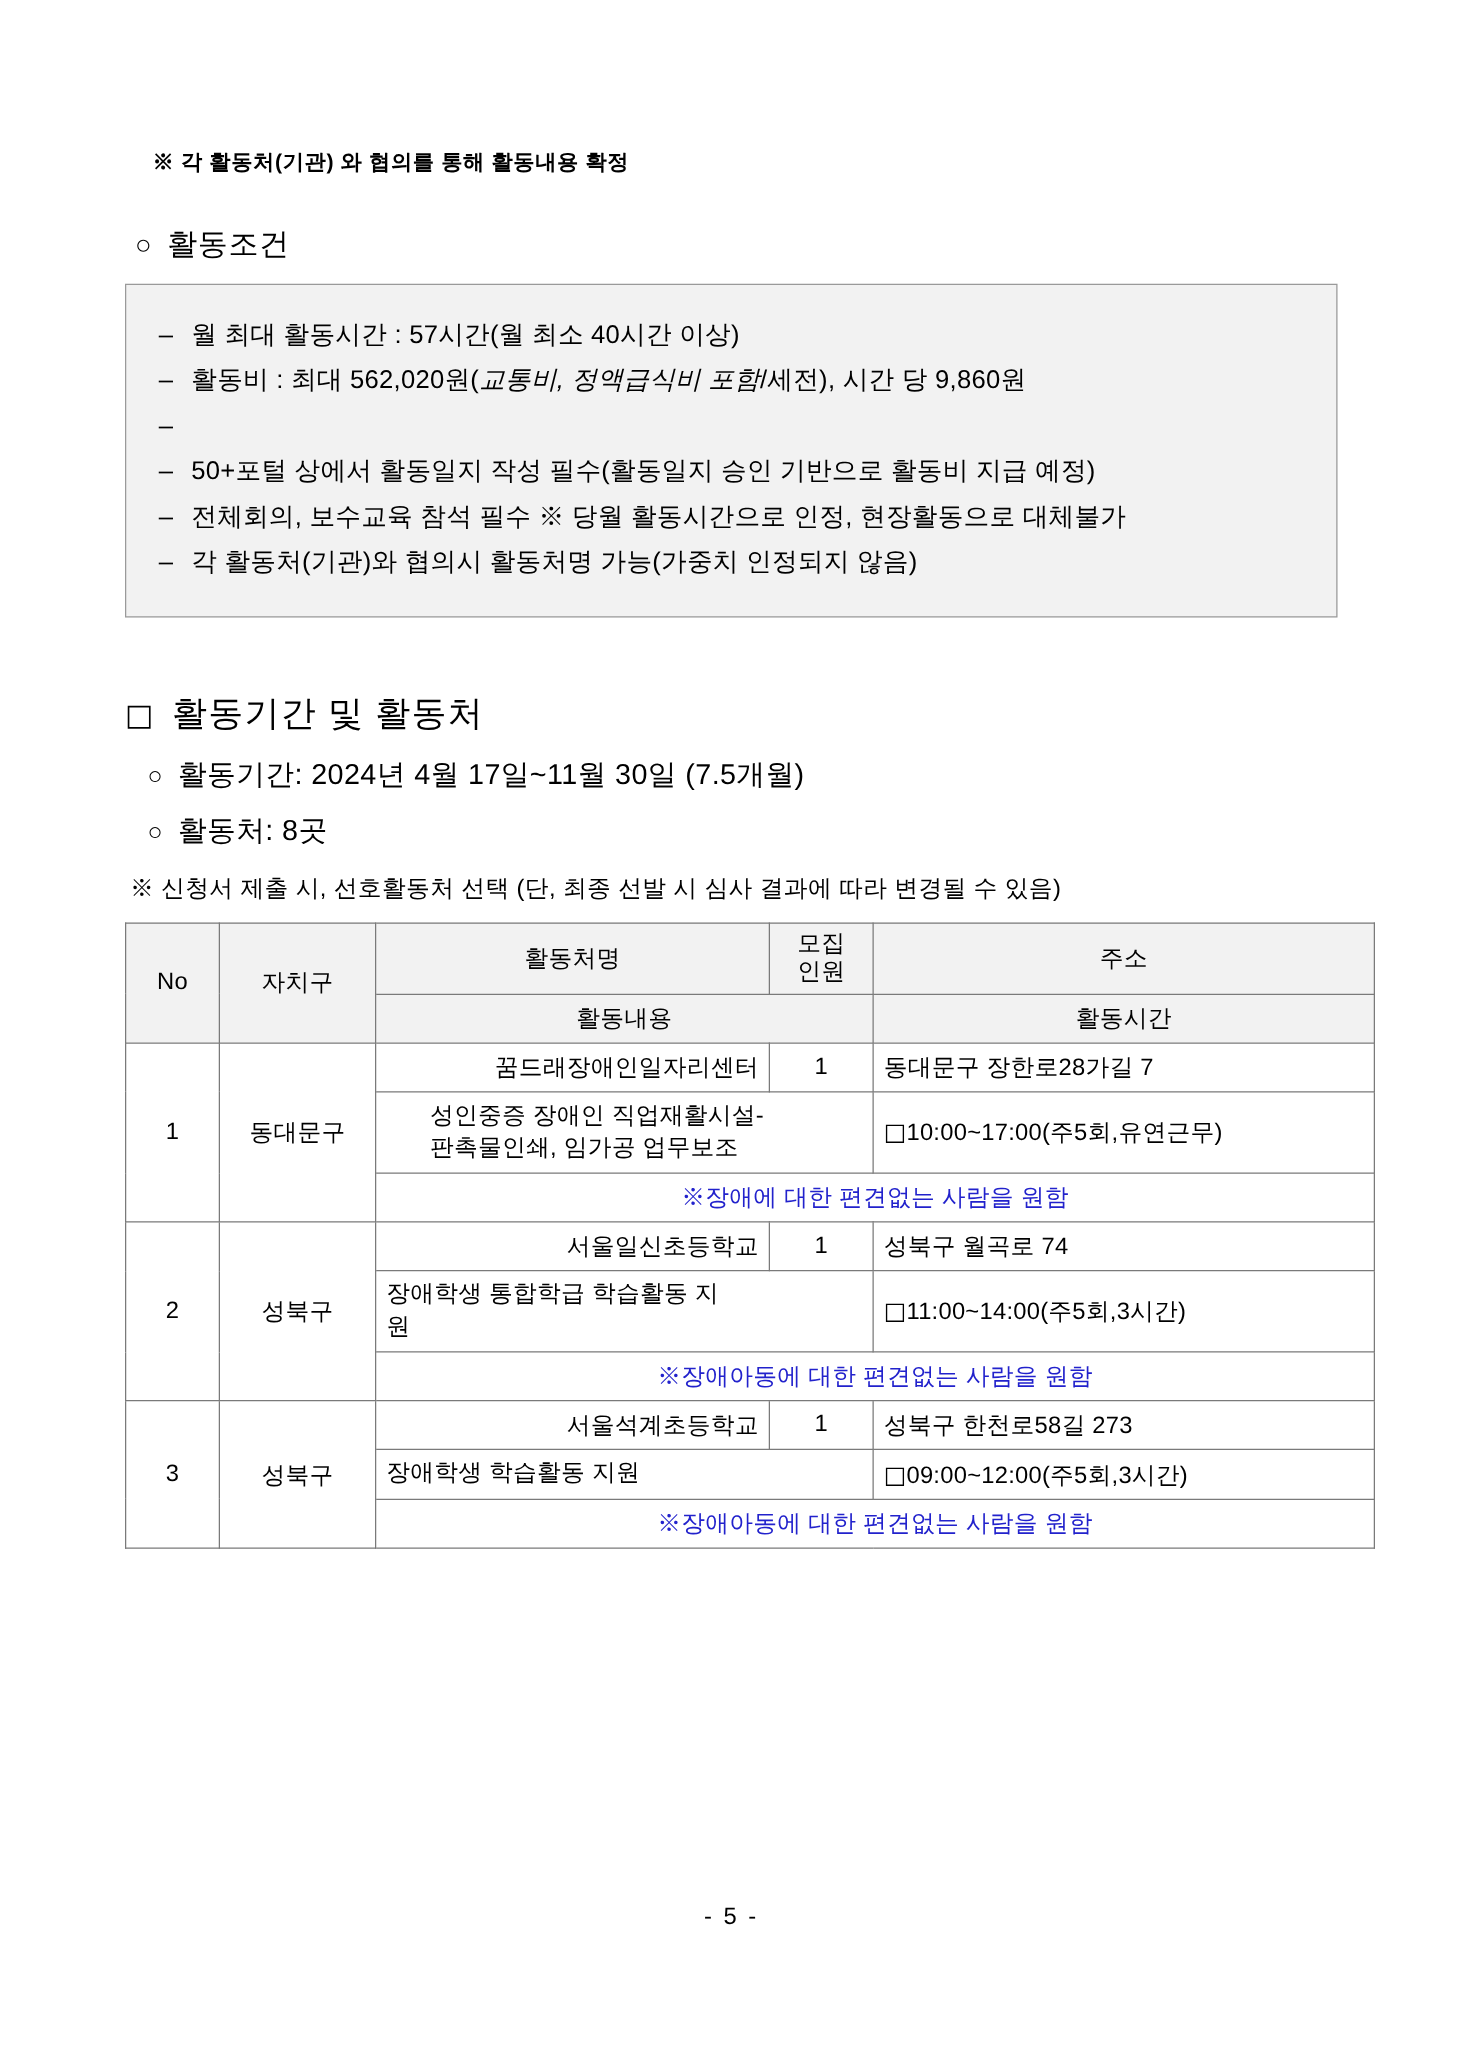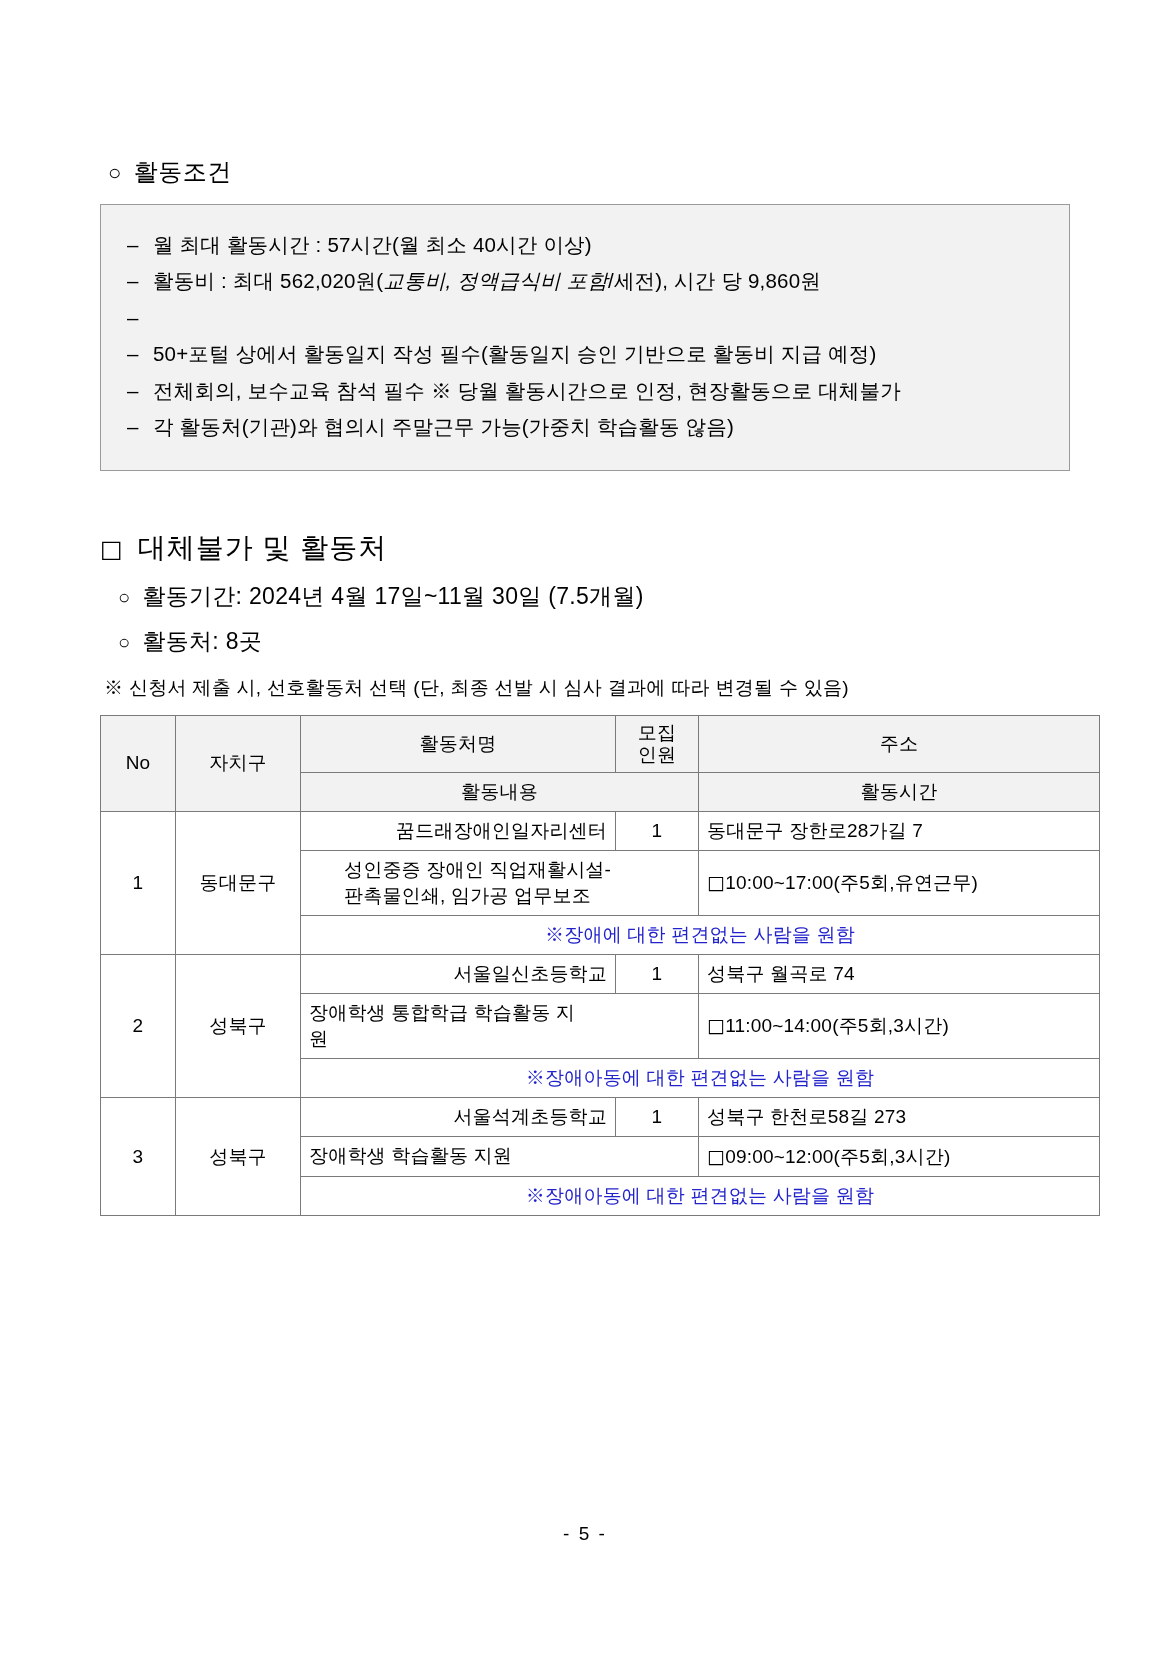--- a/index.html
+++ b/index.html
@@ -132,20 +132,21 @@
     text-align: center;
     font-size: 19px;
     letter-spacing: 2px;
   }
 </style>
 </head>
 <body>
 
 <div class="page">
 
+  <div class="top-note">※ 각 활동처(기관) 와 협의를 통해 활동내용 확정</div>
 
   <div class="h-circle">
     <span class="marker">○</span>
     <span>활동조건</span>
   </div>
 
   <div class="cond-box">
 
     <div class="cond-line">
       <span class="dash">–</span>
@@ -166,28 +167,28 @@
       <span><span>50+포털 상에서 활동일지 작성 필수(활동일지 승인 기반으로 활동비 지급 예정)</span></span>
     </div>
 
     <div class="cond-line">
       <span class="dash">–</span>
       <span><span>전체회의, 보수교육 참석 필수 ※ 당월 활동시간으로 인정, 현장활동으로 대체불가</span></span>
     </div>
 
     <div class="cond-line">
       <span class="dash">–</span>
-      <span><span>각 활동처(기관)와 협의시 주말근무 가능(가중치 학습활동 않음)</span></span>
+      <span><span>각 활동처(기관)와 협의시 활동처명 가능(가중치 인정되지 않음)</span></span>
     </div>
 
   </div>
 
   <div class="h-square">
     <span class="marker box-glyph">□</span>
-    <span>대체불가 및 활동처</span>
+    <span>활동기간 및 활동처</span>
   </div>
 
   <div class="h-sub">
     <span class="marker">○</span>
     <span>활동기간: 2024년 4월 17일~11월 30일 (7.5개월)</span>
   </div>
 
   <div class="h-sub">
     <span class="marker">○</span>
     <span>활동처: 8곳</span>

